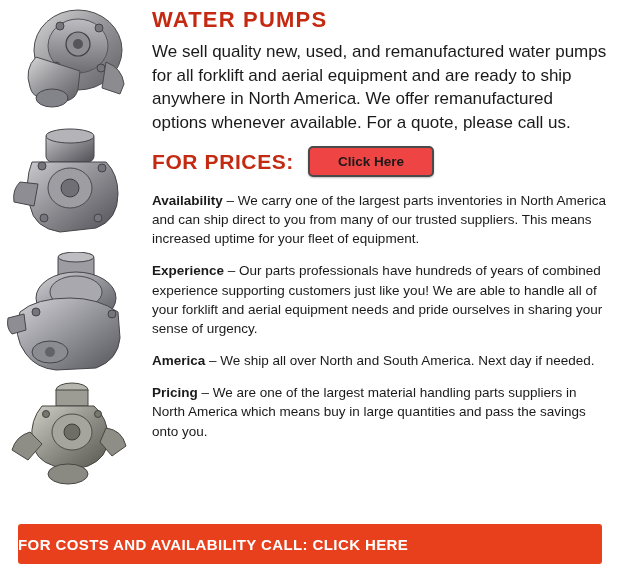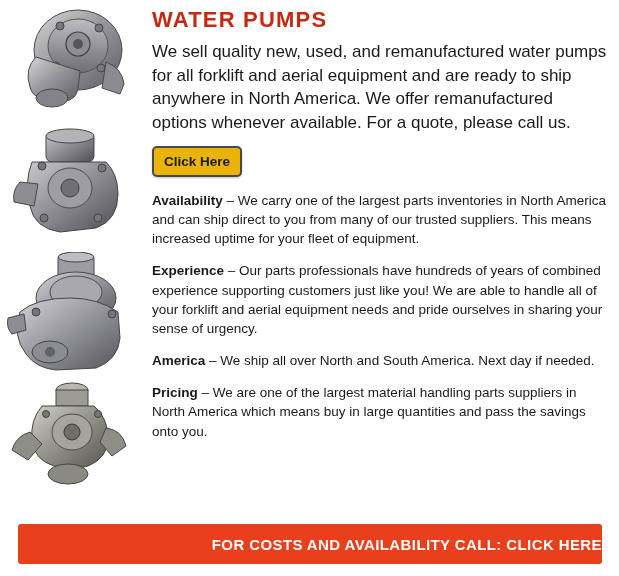--- a/index.html
+++ b/index.html
@@ -57,24 +57,24 @@
   }
   .prices-label {
     font-size: 21px;
     font-weight: bold;
     color: #c42a12;
     letter-spacing: 0.6px;
     white-space: nowrap;
   }
   .click-here-btn {
     display: inline-block;
-    background: #eab308;
+    background: #ef4444;
     border: 2px solid #4a4a4a;
     border-radius: 5px;
-    padding: 6px 10px;
+    padding: 6px 28px;
     font-size: 13.5px;
     font-weight: bold;
     color: #1a1a1a;
     cursor: pointer;
     box-shadow: 0 1px 2px rgba(0,0,0,0.25);
   }
   .feature {
     font-size: 13.5px;
     color: #1a1a1a;
     line-height: 1.42;
@@ -86,21 +86,21 @@
   .footer-bar {
     position: absolute;
     left: 18px;
     bottom: 12px;
     width: 584px;
     height: 40px;
     background: #e8401c;
     border-radius: 3px;
     display: flex;
     align-items: center;
-    justify-content: flex-end;
+    justify-content: flex-start;
     cursor: pointer;
   }
   .footer-bar span {
     color: #ffffff;
     font-size: 15px;
     font-weight: bold;
     letter-spacing: 0.4px;
   }
 </style>
 </head>
@@ -205,20 +205,21 @@
 
   </div>
 
   <div class="content">
 
     <h1 class="title">WATER PUMPS</h1>
 
     <p class="intro">We sell quality new, used, and remanufactured water pumps for all forklift and aerial equipment and are ready to ship anywhere in North America. We offer remanufactured options whenever available.  For a quote, please call us.</p>
 
     <div class="prices-row">
+      <span class="prices-label">FOR PRICES:</span>
       <button class="click-here-btn">Click Here</button>
     </div>
 
     <p class="feature">
       <span class="fname">Availability</span><span> – We carry one of the largest parts inventories in North America and can ship direct to you from many of our trusted suppliers.  This means increased uptime for your fleet of equipment.</span>
     </p>
 
     <p class="feature">
       <span class="fname">Experience</span><span> – Our parts professionals have hundreds of years of combined experience supporting customers just like you!  We are able to handle all of your forklift and aerial equipment needs and pride ourselves in sharing your sense of urgency.</span>
     </p>

